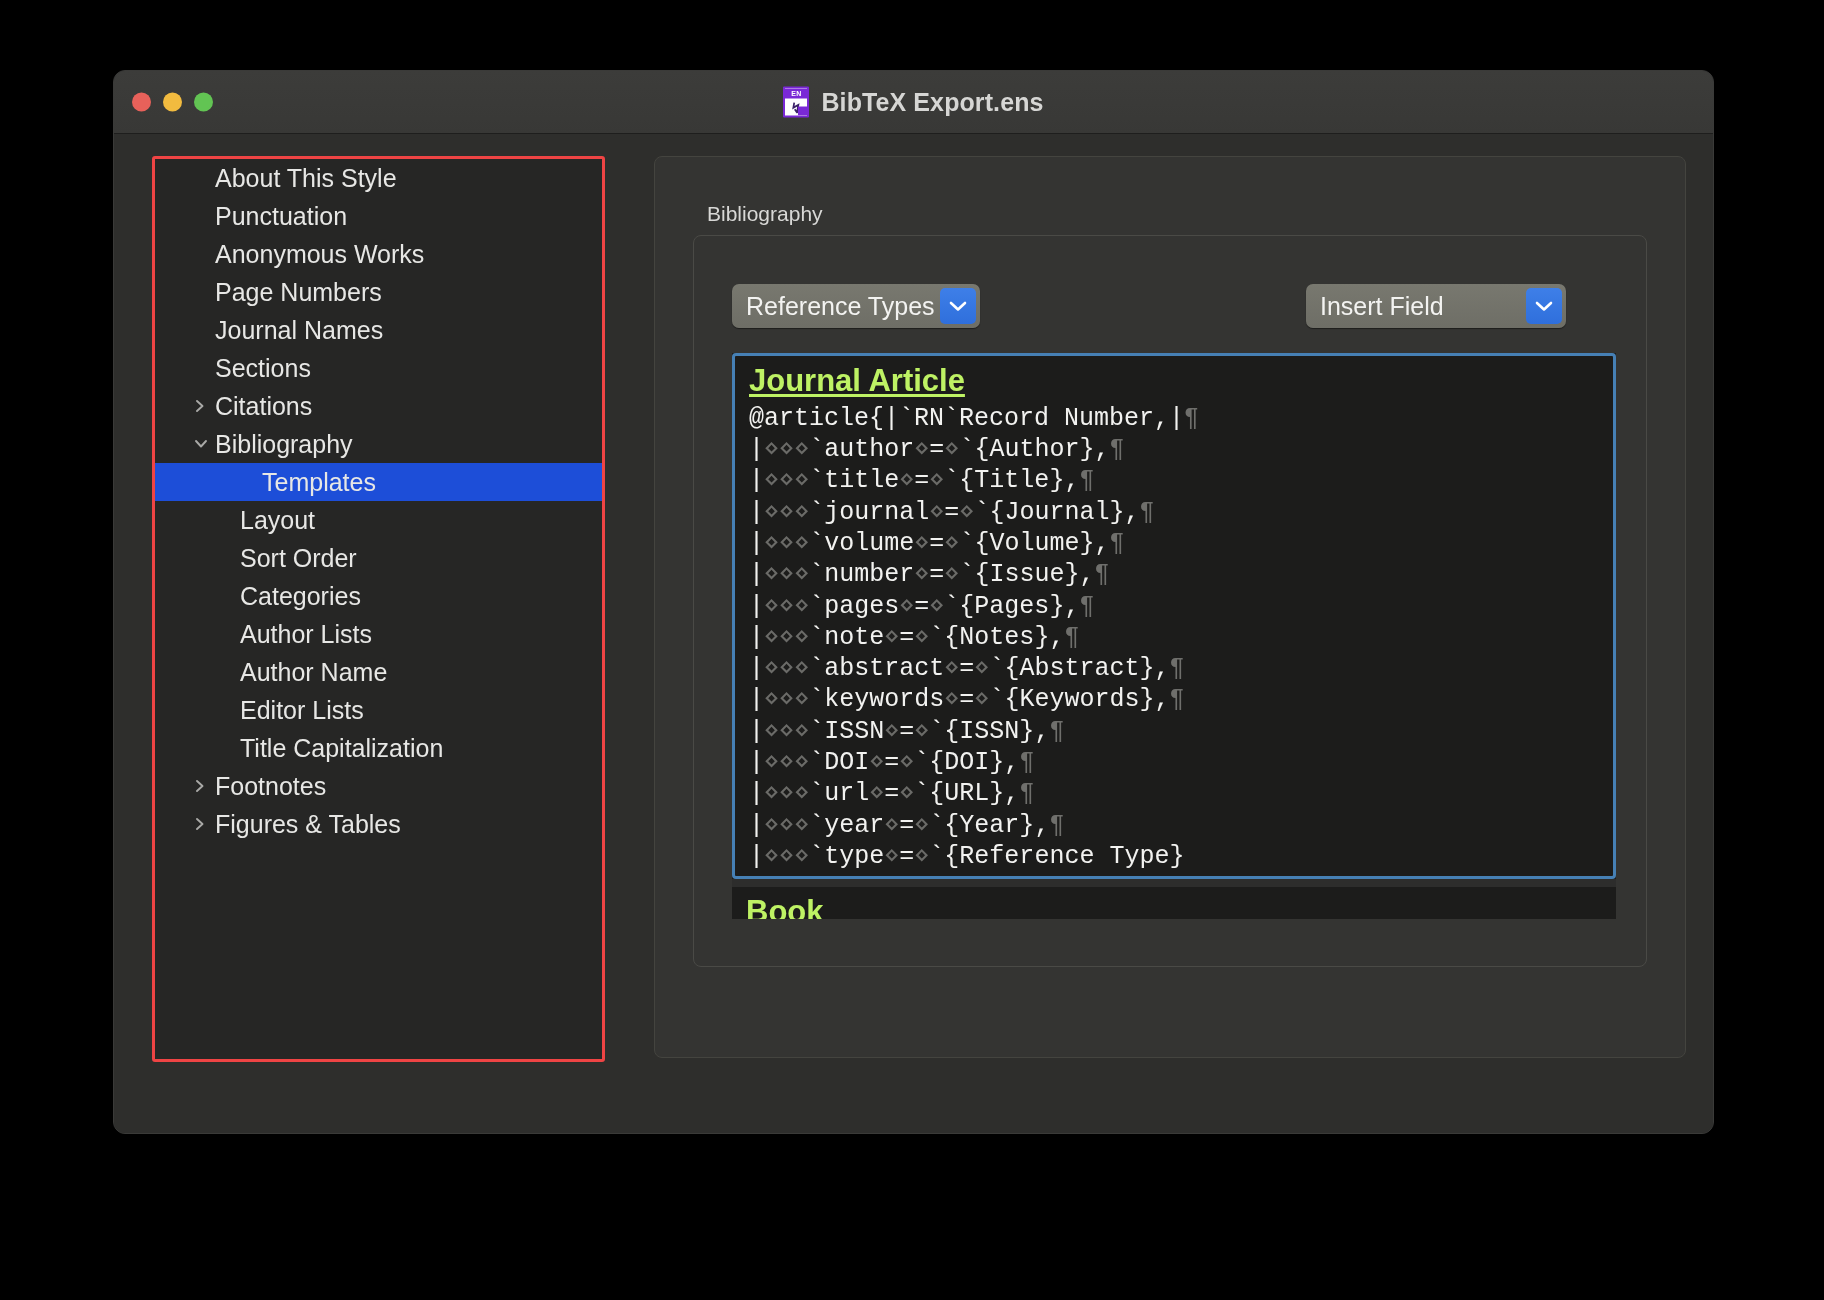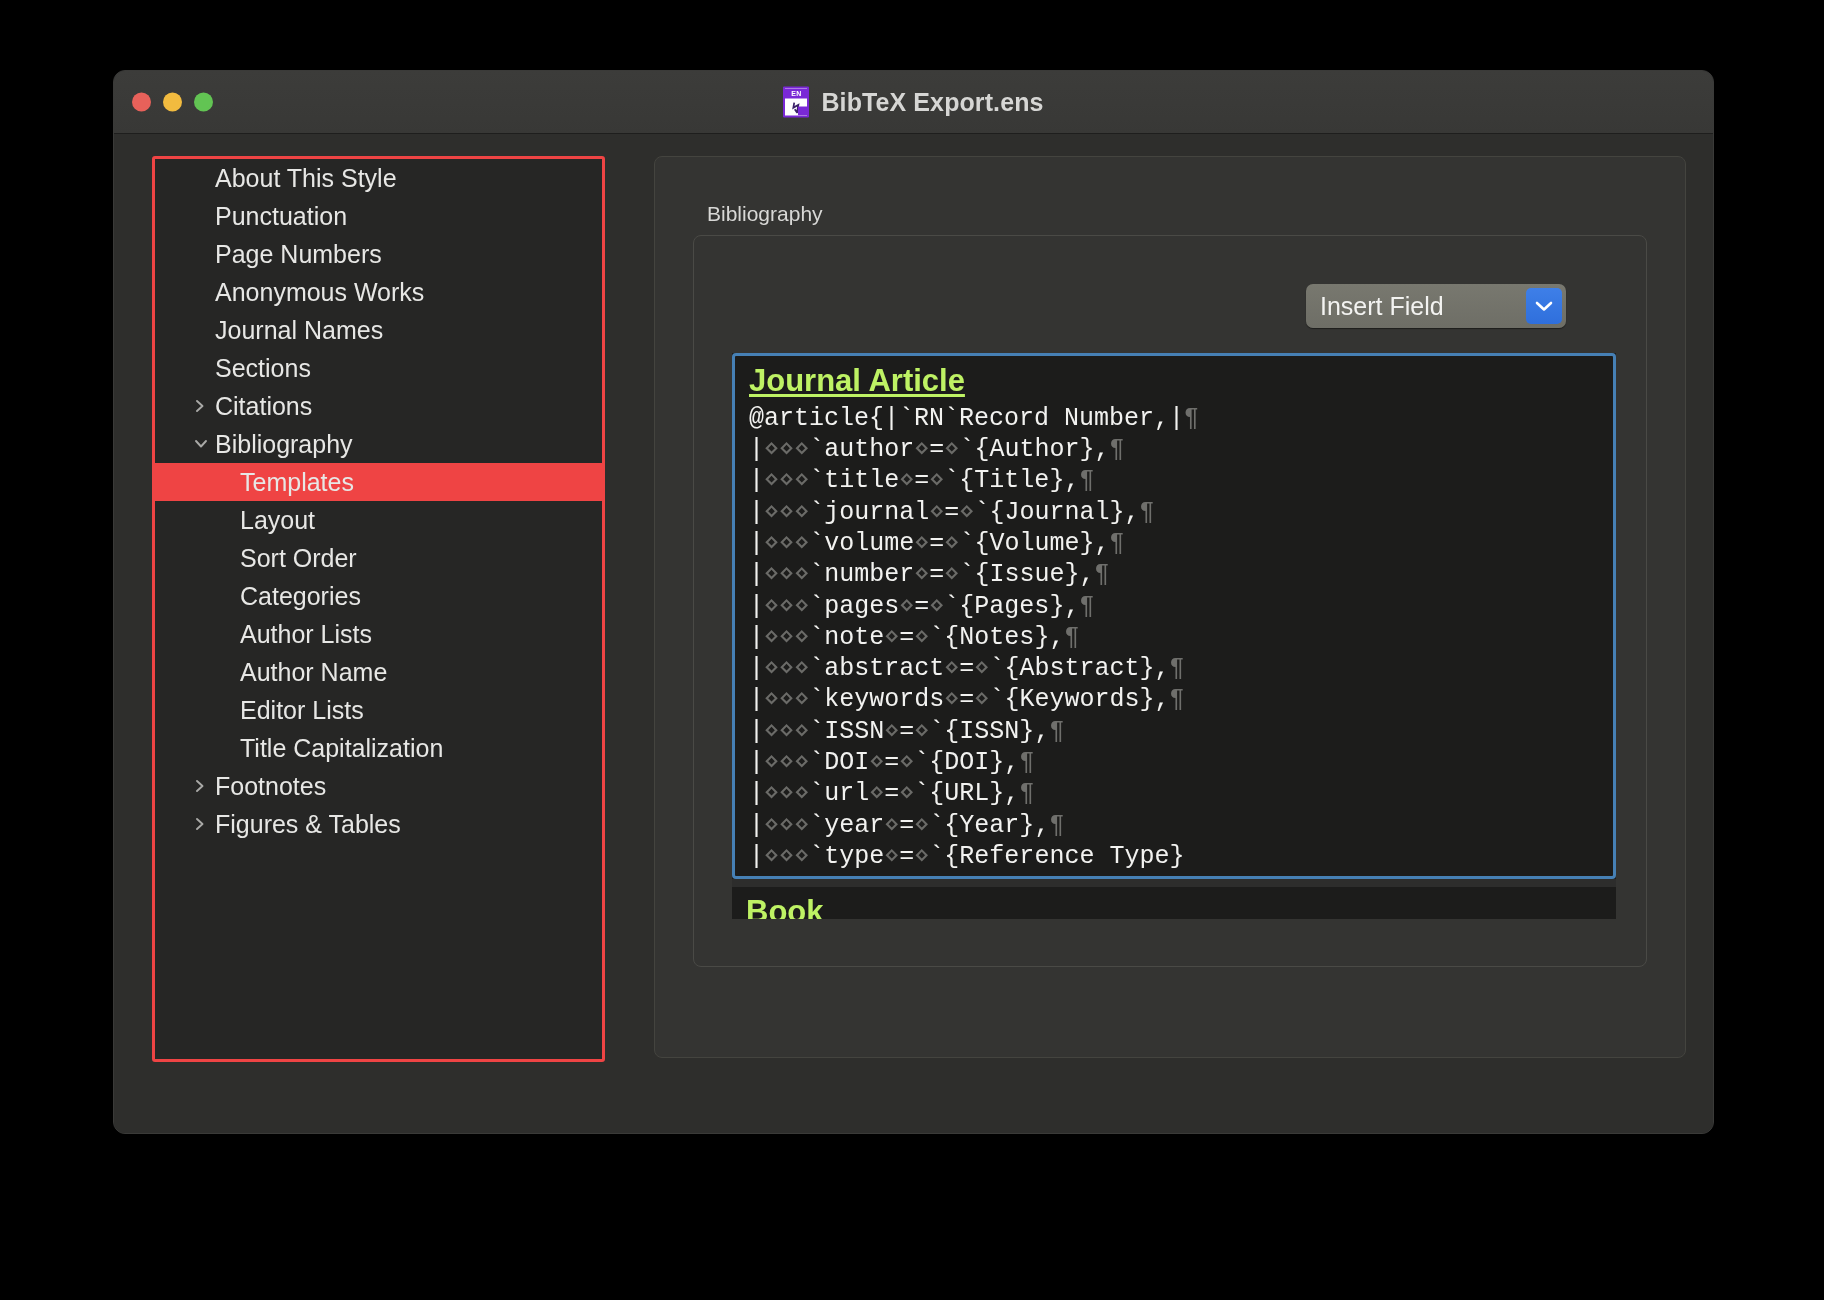--- a/index.html
+++ b/index.html
@@ -142,21 +142,21 @@
   .side-item {
     position: relative;
     height: 38px;
     display: flex;
     align-items: center;
     color: #e7e7e5;
     font-size: 25px;
     white-space: nowrap;
   }
   .side-item .lbl { line-height: 1; }
-  .side-item.selected { background: #ef4444; }
+  .side-item.selected { background: #1d4ed8; padding-left: 22px; }
 
   .lvl0 .lbl { padding-left: 60px; }
   .lvl1 .lbl { padding-left: 85px; }
 
   .disc {
     position: absolute;
     left: 38px;
     top: 50%;
     transform: translateY(-50%);
     width: 16px; height: 16px;
@@ -302,24 +302,24 @@
     <div class="win-body">
 
       <div class="sidebar" id="sidebar">
           <div class="side-item lvl0">
             <span class="lbl">About This Style</span>
           </div>
           <div class="side-item lvl0">
             <span class="lbl">Punctuation</span>
           </div>
           <div class="side-item lvl0">
+            <span class="lbl">Anonymous Works</span>
+          </div>
+          <div class="side-item lvl0">
             <span class="lbl">Page Numbers</span>
-          </div>
-          <div class="side-item lvl0">
-            <span class="lbl">Anonymous Works</span>
           </div>
           <div class="side-item lvl0">
             <span class="lbl">Journal Names</span>
           </div>
           <div class="side-item lvl0">
             <span class="lbl">Sections</span>
           </div>
           <div class="side-item lvl0">
             <span class="disc">
               <svg width="14" height="16" viewBox="0 0 14 16">
@@ -376,20 +376,28 @@
             </span>
             <span class="lbl">Figures &amp; Tables</span>
           </div>
         </div>
 
       <div class="rightpane">
         <div class="group-label">Bibliography</div>
 
         <div class="groupbox">
 
+          <div class="popup" id="popup-reftypes">
+            <span class="plabel">Reference Types</span>
+            <span class="chev">
+              <svg width="18" height="12" viewBox="0 0 18 12">
+                  <path d="M2 3 L9 9.5 L16 3" fill="none" stroke="#ffffff" stroke-width="2.6" stroke-linecap="round" stroke-linejoin="round"></path>
+                </svg>
+            </span>
+          </div>
 
           <div class="popup" id="popup-insertfield">
             <span class="plabel">Insert Field</span>
             <span class="chev">
               <svg width="18" height="12" viewBox="0 0 18 12">
                   <path d="M2 3 L9 9.5 L16 3" fill="none" stroke="#ffffff" stroke-width="2.6" stroke-linecap="round" stroke-linejoin="round"></path>
                 </svg>
             </span>
           </div>
 

